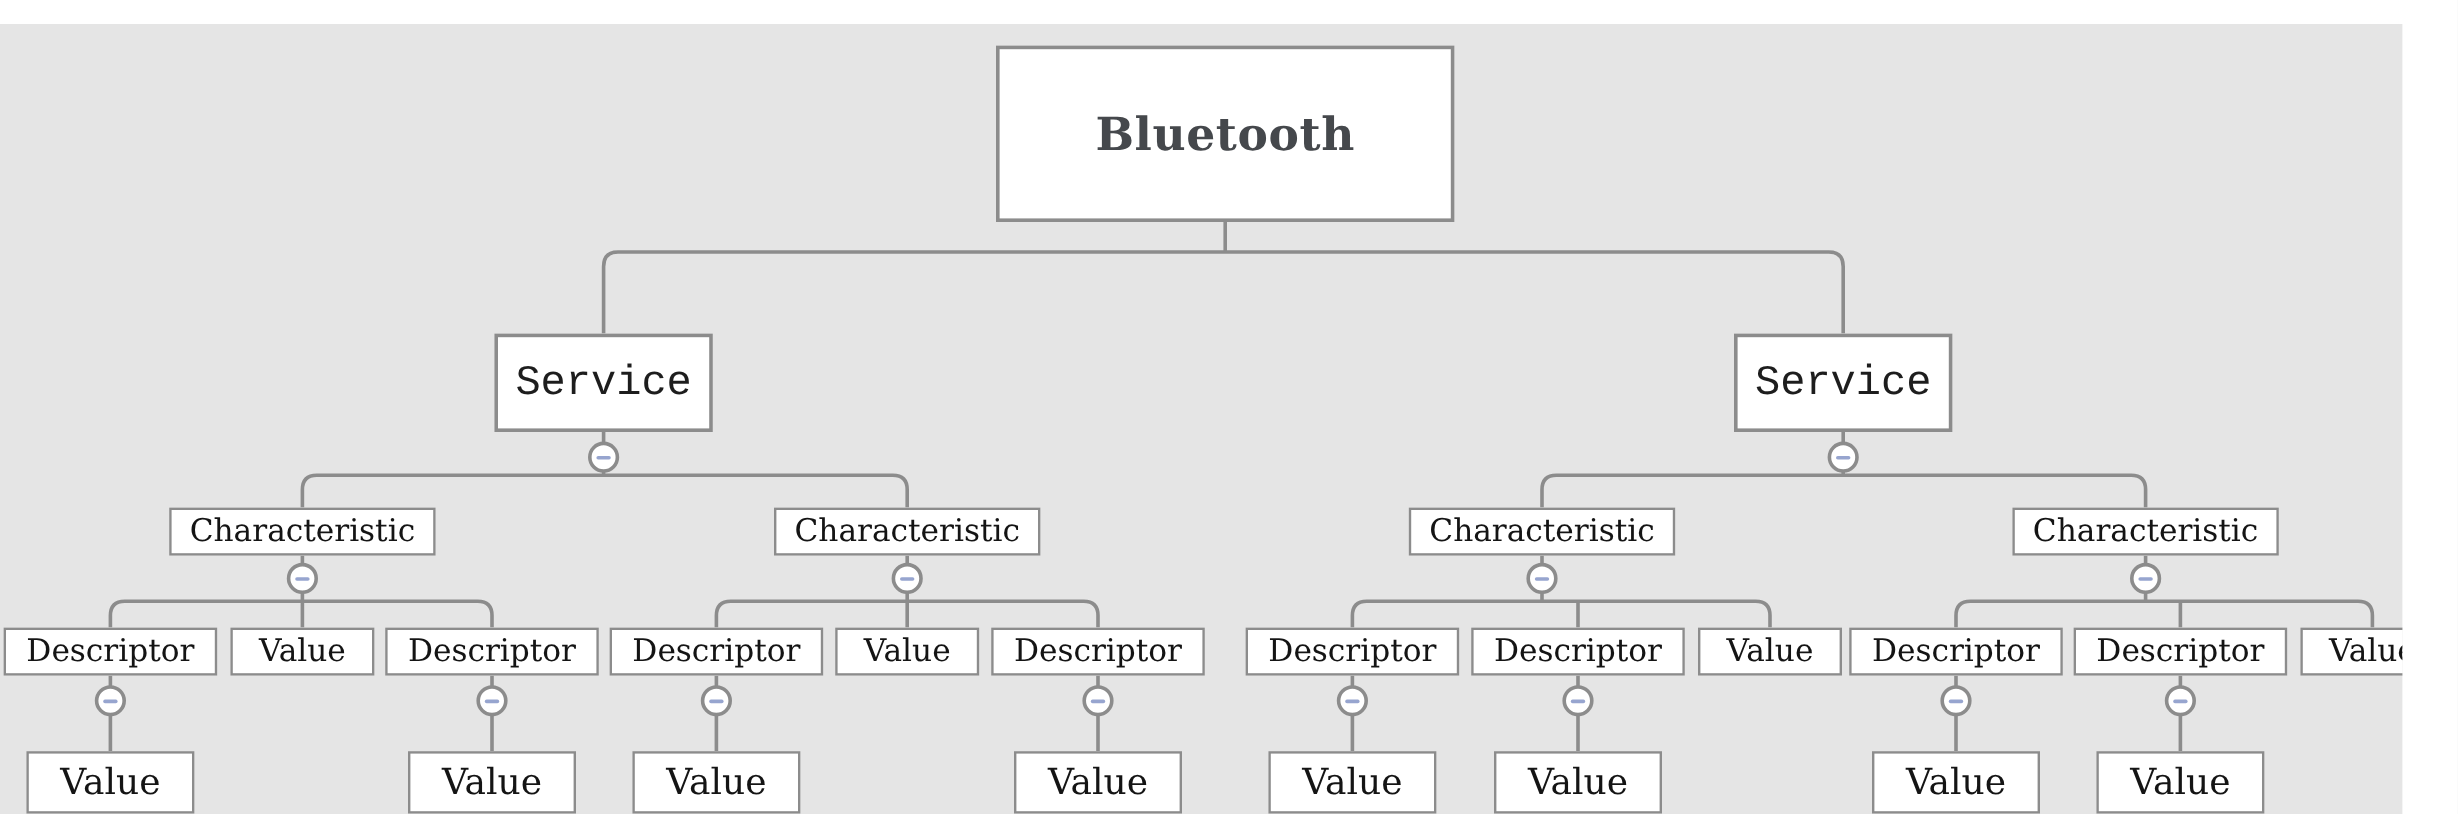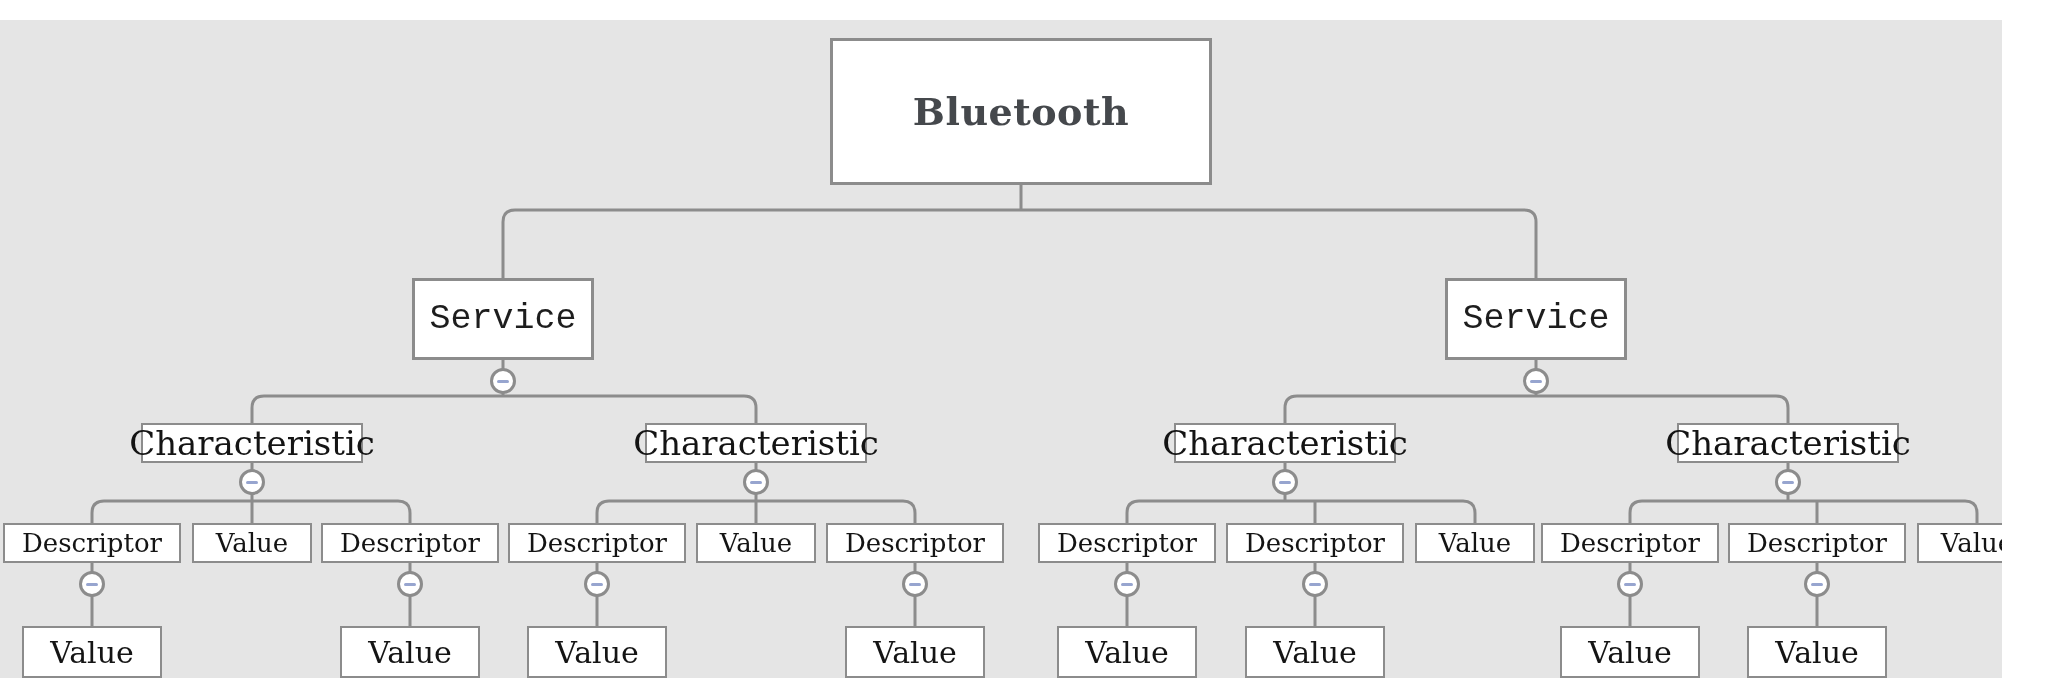--- a/index.html
+++ b/index.html
@@ -5,21 +5,21 @@
   html,body{margin:0;padding:0;background:#ffffff;}
   .canvas{position:relative;width:2002px;height:678px;background:#e5e5e5;overflow:hidden;
           font-family:"DejaVu Serif",serif;margin-top:20px;}
   svg.wires{position:absolute;left:0;top:0;}
   .node{position:absolute;box-sizing:border-box;background:#ffffff;border:2px solid #8c8c8c;
         display:flex;align-items:center;justify-content:center;white-space:nowrap;
         color:#141414;cursor:default;}
   .root{border-width:3px;font-weight:bold;font-size:38px;color:#45484c;letter-spacing:0.5px;}
   .service{border-width:3px;font-family:Liberation Mono, monospace;
            font-size:35px;color:#1d1d1d;}
-  .char{font-size:34px;}
+  .char{font-size:26px;}
   .desc{font-size:26px;}
   .val{font-size:26px;}
   .valbig{font-size:30px;}
   .toggle{position:absolute;box-sizing:border-box;width:26px;height:26px;border-radius:50%;
           border:3px solid #8c8c8c;background:#ffffff;display:flex;align-items:center;
           justify-content:center;z-index:3;}
   .toggle .bar{width:12px;height:3px;border-radius:2px;background:#97a5cf;}
 </style>
 </head>
 <body>

